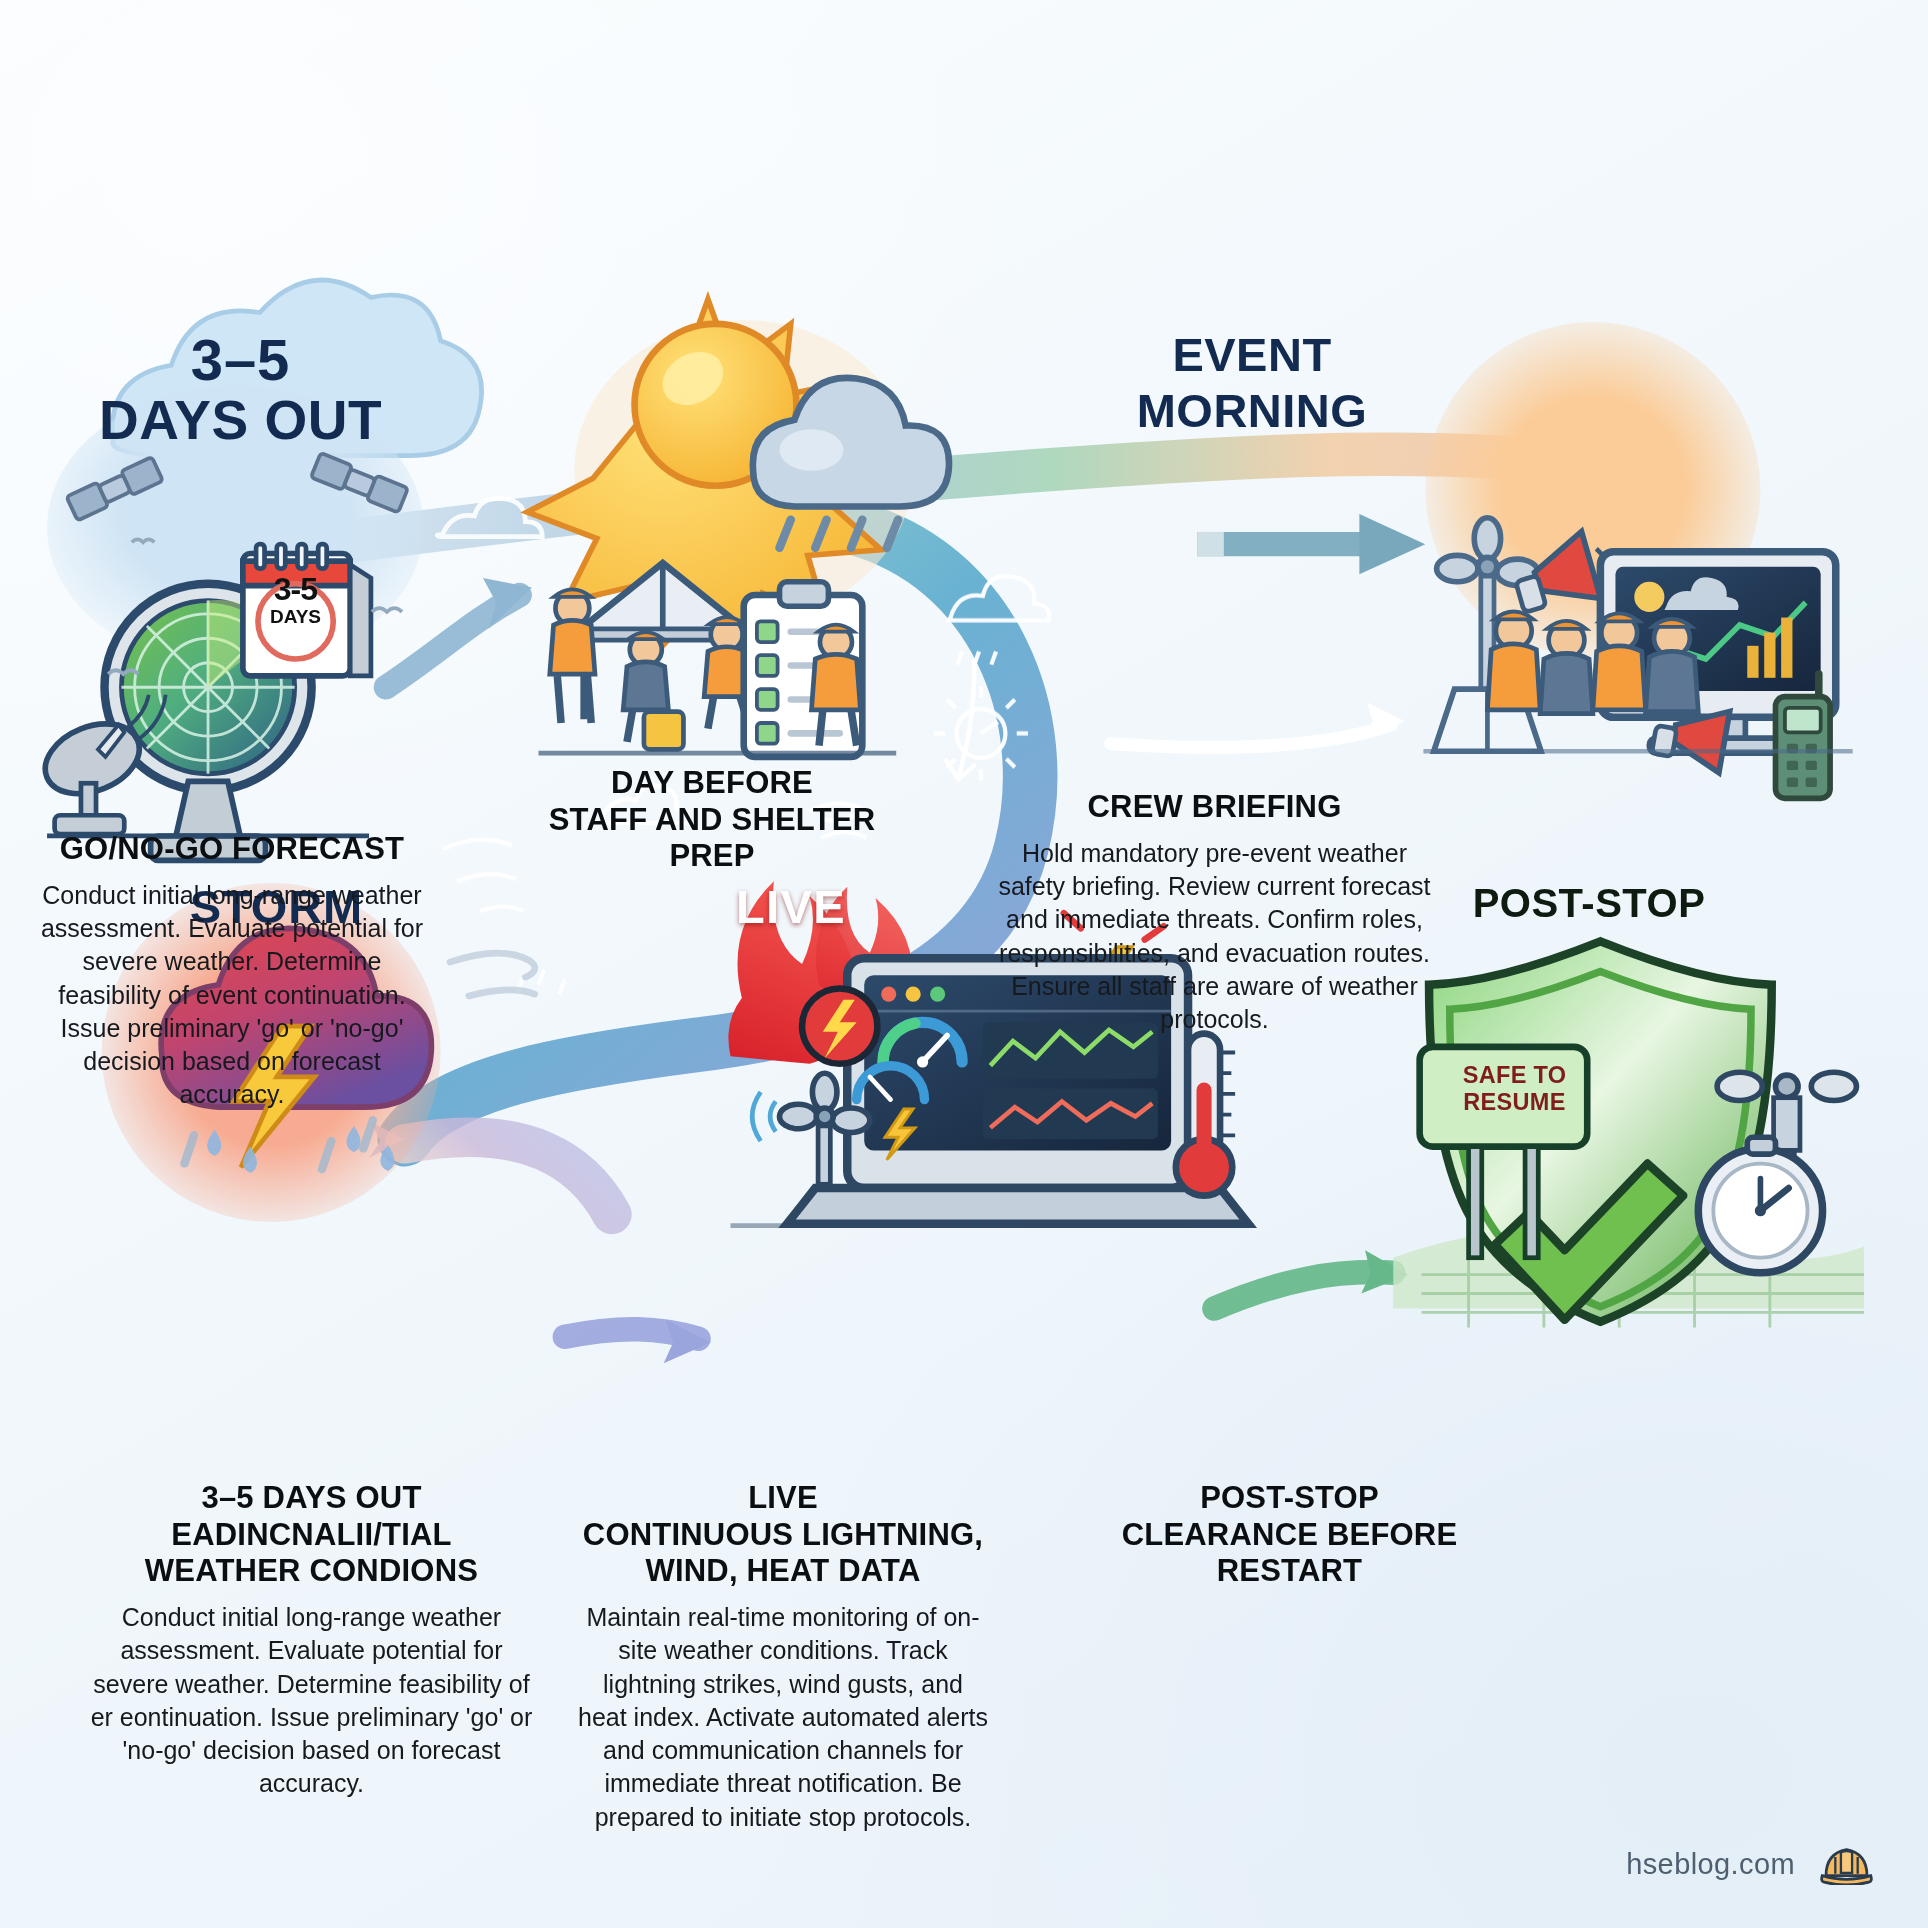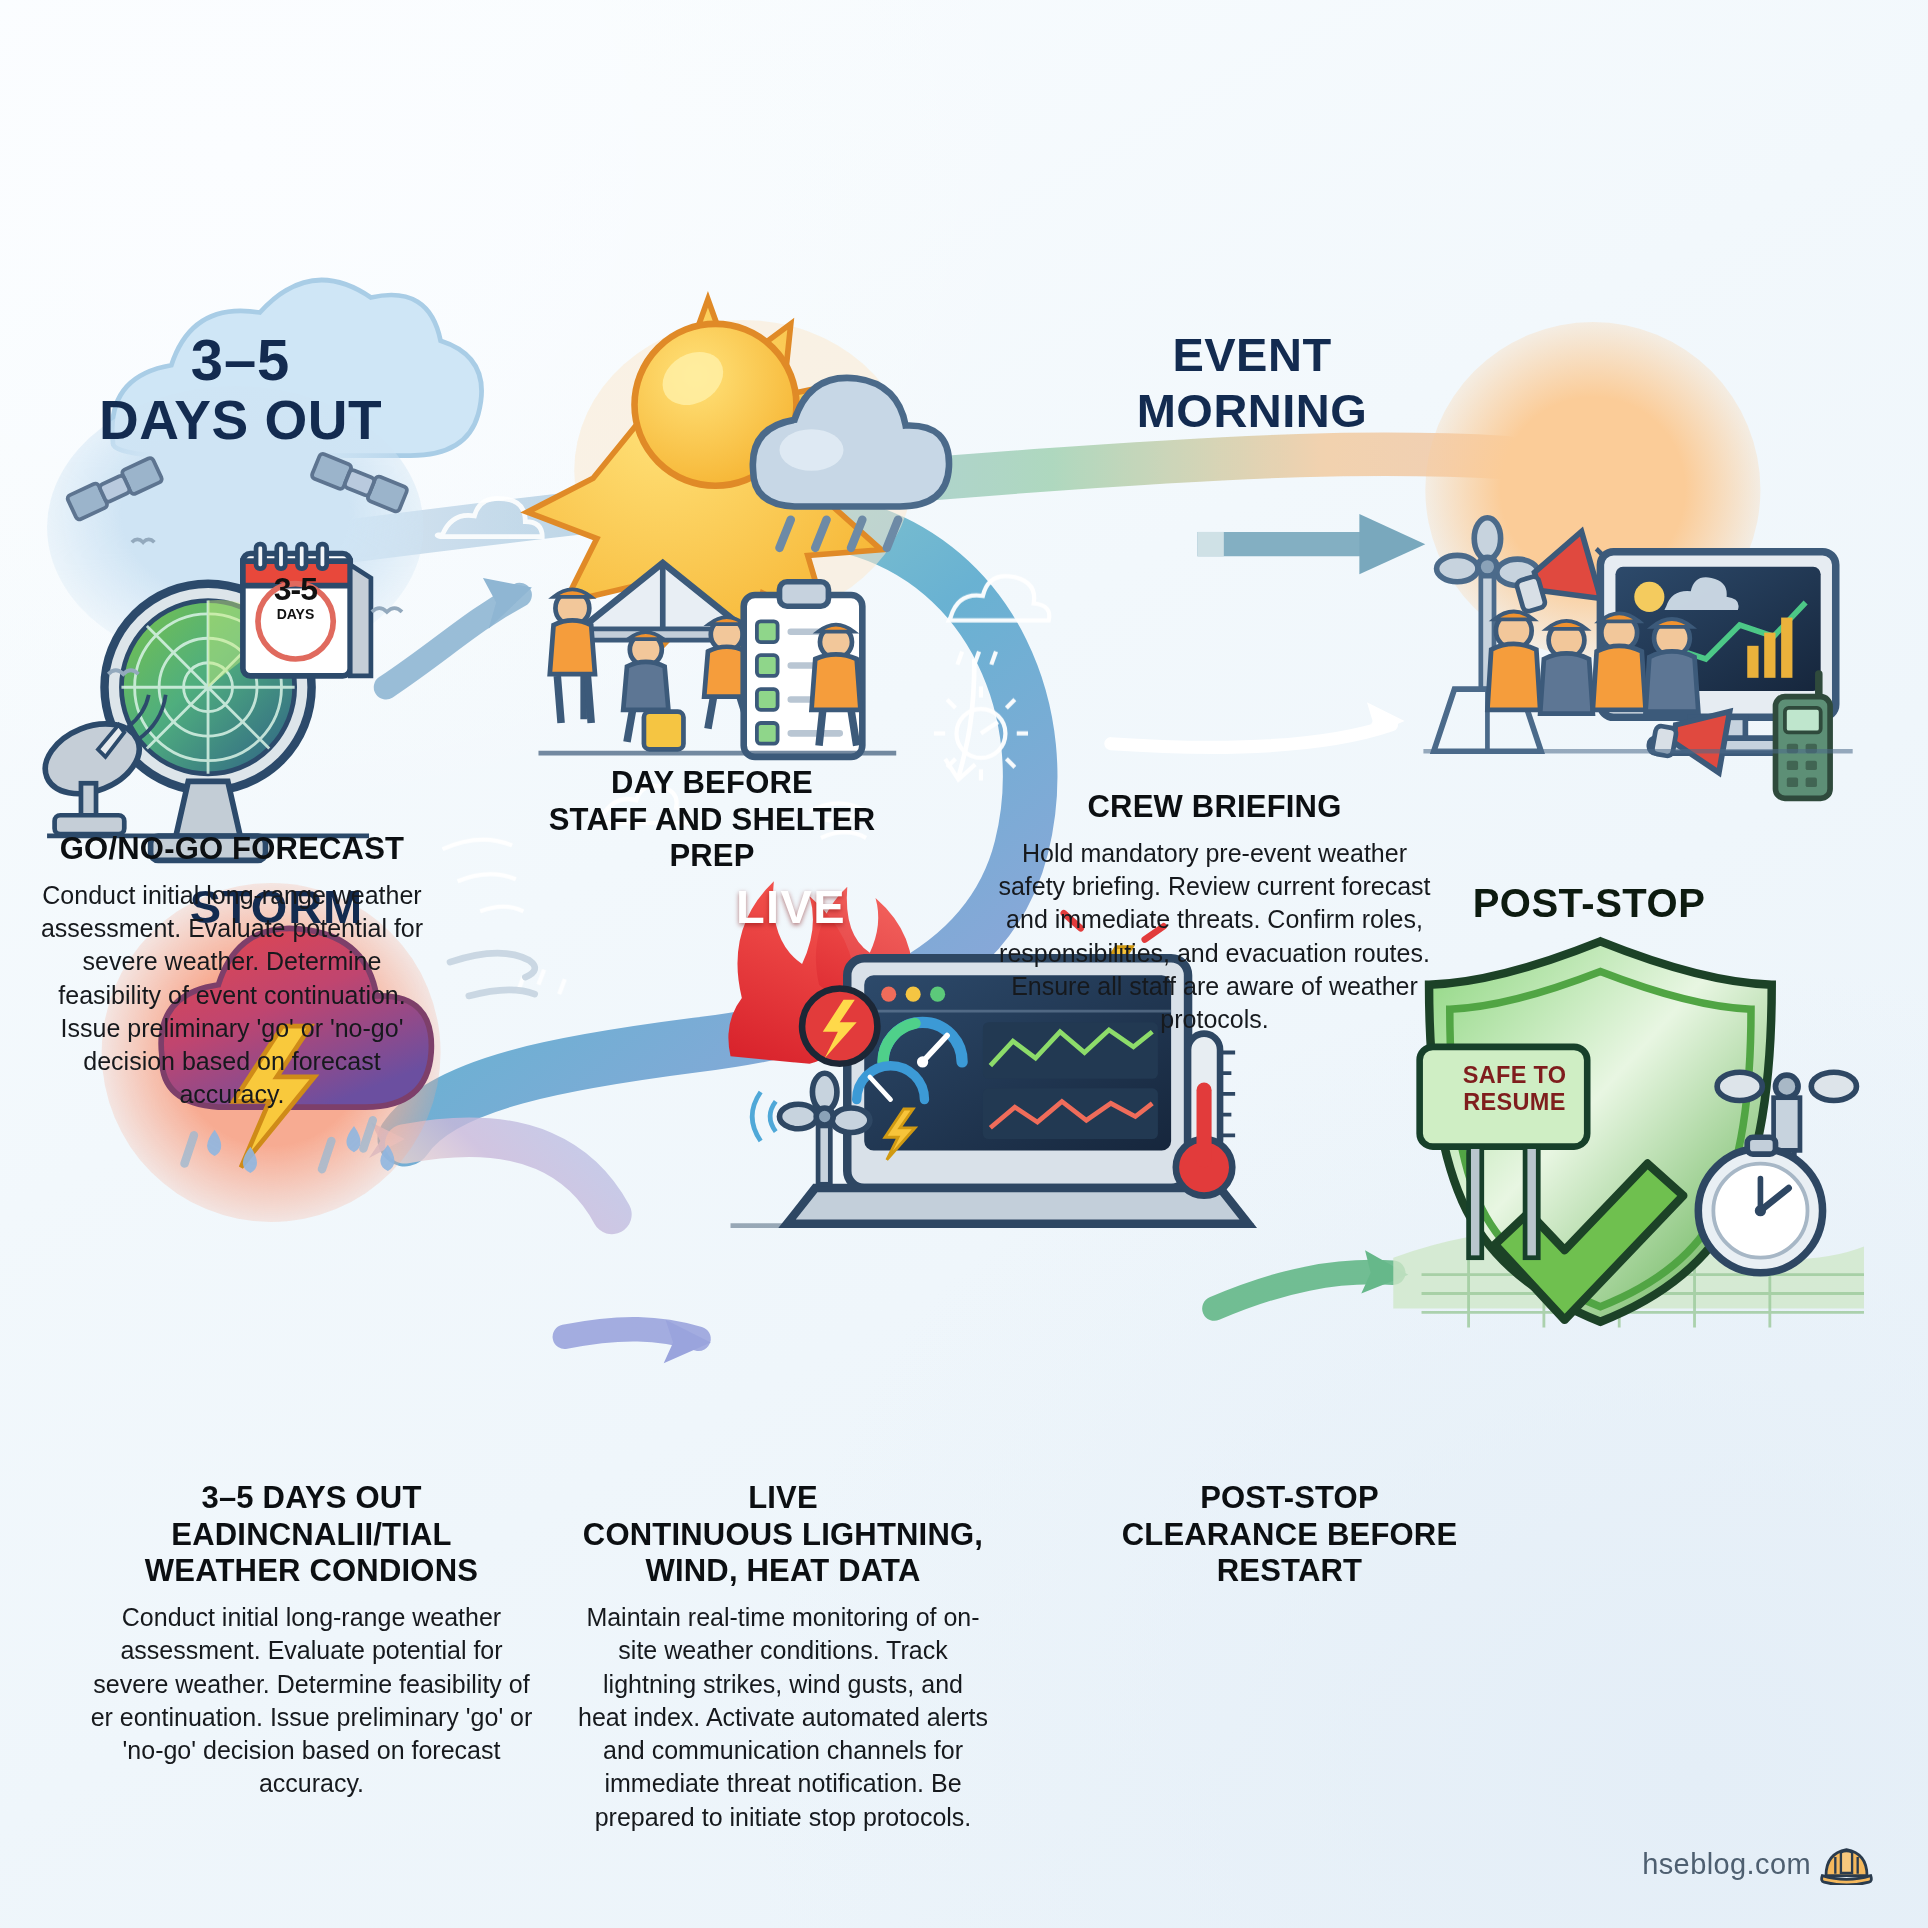--- a/index.html
+++ b/index.html
@@ -86,26 +86,26 @@
 
   #badge-safe {
     left: 1439px; top: 1062px; width: 151px;
     font-size: 23.5px; color: #7f1d1d; line-height: 1.16; letter-spacing: 0.3px;
   }
   #badge-safe span { display: block; }
 
   
   #cal-label { position: absolute; left: 243px; top: 571px; width: 105px; text-align:center; color:#111; pointer-events:none;}
   #cal-label .n { display:block; font-size: 32px; font-weight: bold; letter-spacing: -0.9px; }
-  #cal-label .d { display:block; font-size: 14px; font-weight: bold; margin-top: -1.9px;}
+  #cal-label .d { display:block; font-size: 19px; font-weight: bold; margin-top: -1.9px;}
 
   
   #footer {
     position: absolute; right: 55px; bottom: 43px;
-    display: flex; align-items: center; gap: 9px;
+    display: flex; align-items: center; gap: 25px;
   }
   #footer .site { font-size: 29px; color: #4e5f70; letter-spacing: 0.4px; }
 </style>
 </head>
 <body>
 
 <div id="stage">
 
   <svg id="art" viewBox="0 0 2048 2048">
     <defs>

